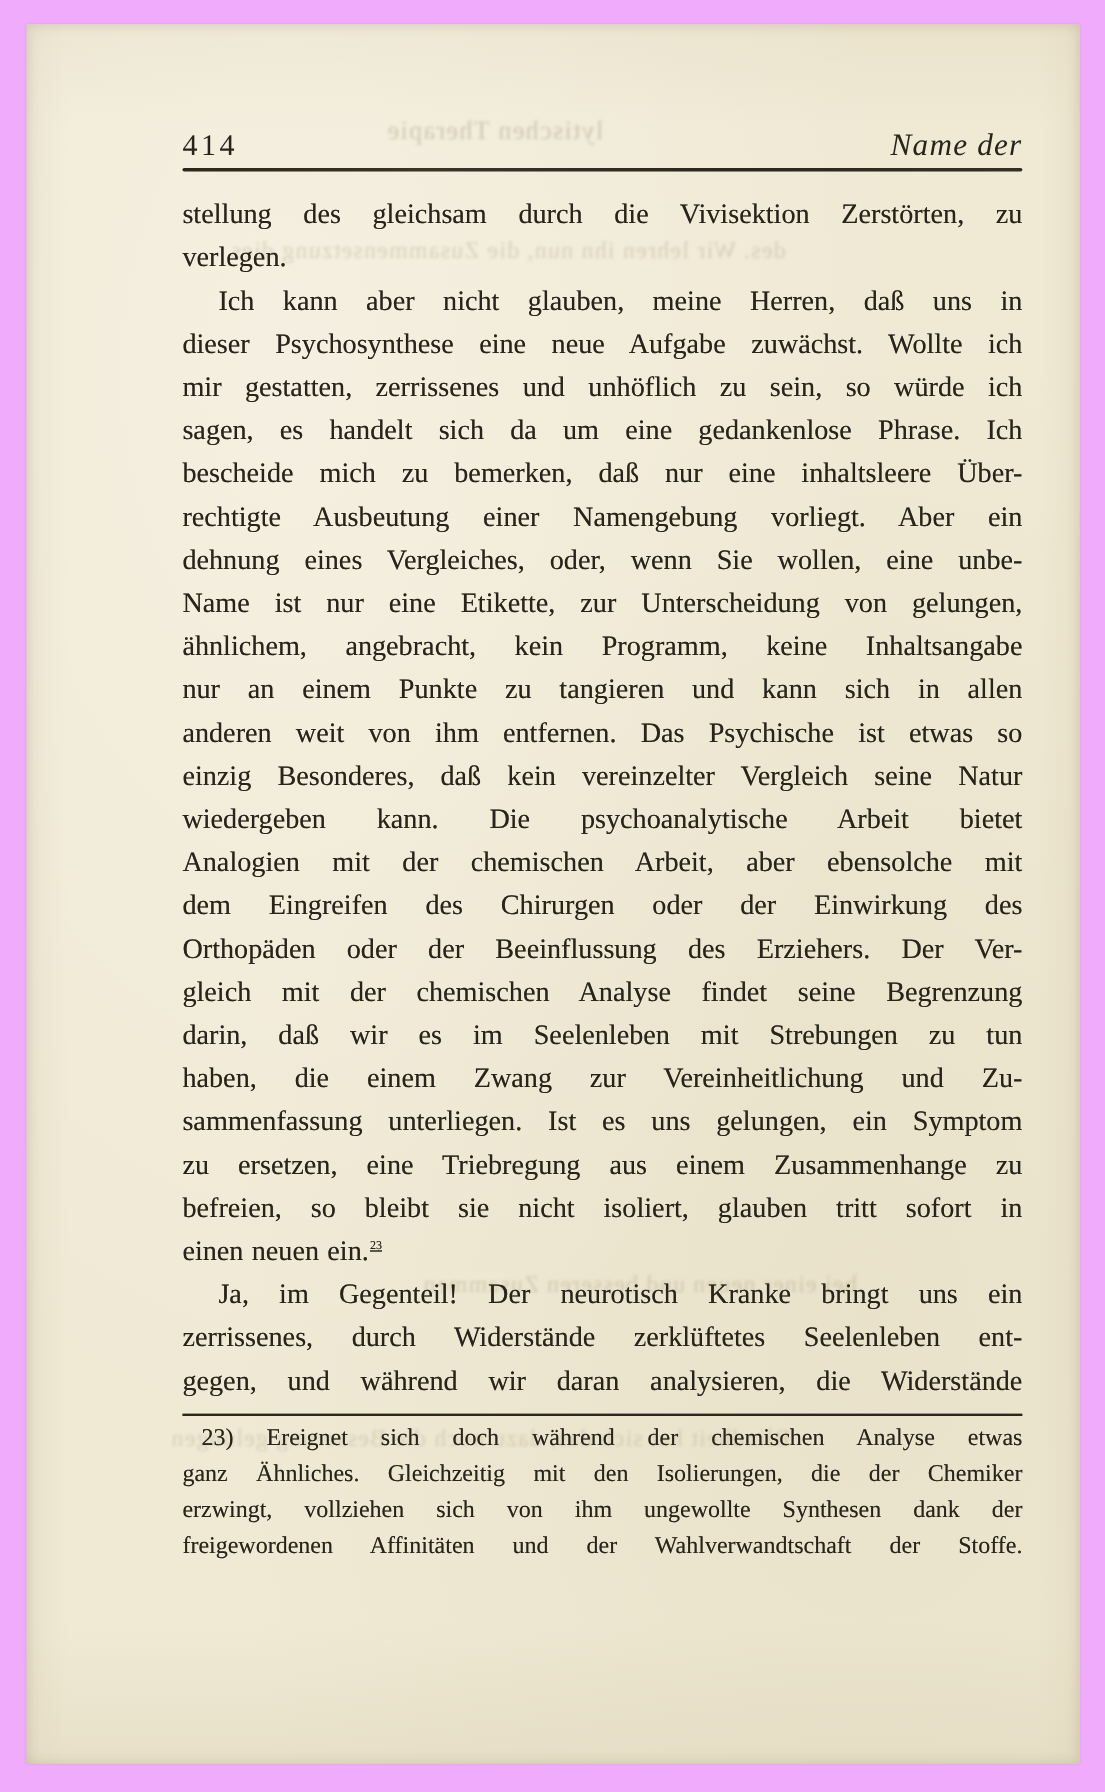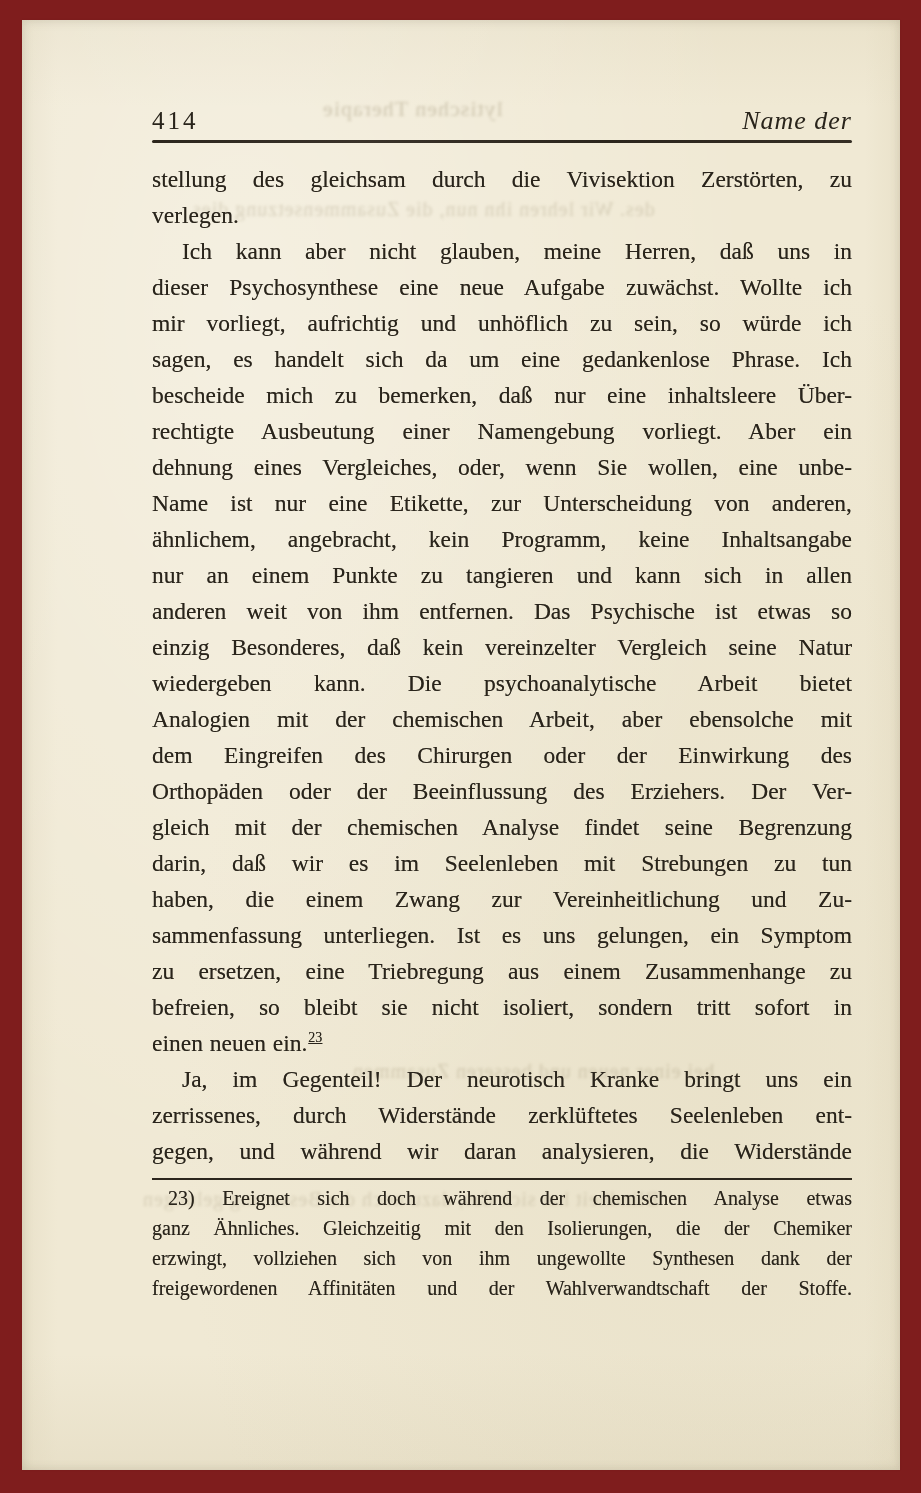--- a/index.html
+++ b/index.html
@@ -3,21 +3,21 @@
 <meta charset="utf-8">
 <title>Scanned book page 414 — Wege der psychoanalytischen Therapie</title>
 <style>
   html, body { margin: 0; padding: 0; }
   body { background: #fbfbf9; }
 
   .scan {
     position: relative;
     width: 921px;
     height: 1493px;
-    background: #7f1d1d;
+    background: #f0abfc;
     overflow: hidden;
     font-family: "Liberation Serif", "DejaVu Serif", serif;
   }
 
   .paper {
     position: absolute;
     left: 22px; top: 20px;
     width: 878px; height: 1450px;
     background-color: #f0e9d4;
     background-image:
@@ -77,21 +77,21 @@
   .ln {
     text-align: justify;
     text-align-last: justify;
     word-spacing: 1px;
     white-space: normal;
   }
   .ln.last { text-align-last: left; }
   .ln.ind  { text-indent: 30px; }
 
   sup.fnref {
-    font-size: 14px;
+    font-size: 10px;
     line-height: 0;
     vertical-align: 9px;
     margin-left: 1px;
     letter-spacing: 0;
     text-decoration: underline;
   }
 
   .fnrule {
     height: 2px;
     background: #2c261d;
@@ -128,40 +128,40 @@
       <div class="bodytext">
 
         <div>
           <div class="ln">stellung des gleichsam durch die Vivisektion Zerstörten, zu</div>
           <div class="ln last">verlegen.</div>
         </div>
 
         <div>
           <div class="ln ind">Ich kann aber nicht glauben, meine Herren, daß uns in</div>
           <div class="ln">dieser Psychosynthese eine neue Aufgabe zuwächst. Wollte ich</div>
-          <div class="ln">mir vorliegt, aufrichtig und unhöflich zu sein, so würde ich</div>
+          <div class="ln">mir gestatten, zerrissenes und unhöflich zu sein, so würde ich</div>
           <div class="ln">sagen, es handelt sich da um eine gedankenlose Phrase. Ich</div>
           <div class="ln">bescheide mich zu bemerken, daß nur eine inhaltsleere Über-</div>
           <div class="ln">rechtigte Ausbeutung einer Namengebung vorliegt. Aber ein</div>
           <div class="ln">dehnung eines Vergleiches, oder, wenn Sie wollen, eine unbe-</div>
-          <div class="ln">Name ist nur eine Etikette, zur Unterscheidung von anderen,</div>
+          <div class="ln">Name ist nur eine Etikette, zur Unterscheidung von gelungen,</div>
           <div class="ln">ähnlichem, angebracht, kein Programm, keine Inhaltsangabe</div>
           <div class="ln">nur an einem Punkte zu tangieren und kann sich in allen</div>
           <div class="ln">anderen weit von ihm entfernen. Das Psychische ist etwas so</div>
           <div class="ln">einzig Besonderes, daß kein vereinzelter Vergleich seine Natur</div>
           <div class="ln">wiedergeben kann. Die psychoanalytische Arbeit bietet</div>
           <div class="ln">Analogien mit der chemischen Arbeit, aber ebensolche mit</div>
           <div class="ln">dem Eingreifen des Chirurgen oder der Einwirkung des</div>
           <div class="ln">Orthopäden oder der Beeinflussung des Erziehers. Der Ver-</div>
           <div class="ln">gleich mit der chemischen Analyse findet seine Begrenzung</div>
           <div class="ln">darin, daß wir es im Seelenleben mit Strebungen zu tun</div>
           <div class="ln">haben, die einem Zwang zur Vereinheitlichung und Zu-</div>
           <div class="ln">sammenfassung unterliegen. Ist es uns gelungen, ein Symptom</div>
           <div class="ln">zu ersetzen, eine Triebregung aus einem Zusammenhange zu</div>
-          <div class="ln">befreien, so bleibt sie nicht isoliert, sondern tritt sofort in</div>
+          <div class="ln">befreien, so bleibt sie nicht isoliert, glauben tritt sofort in</div>
           <div class="ln last">
             <span>einen neuen ein.</span><sup class="fnref">23</sup>
           </div>
         </div>
 
         <div>
           <div class="ln ind">Ja, im Gegenteil! Der neurotisch Kranke bringt uns ein</div>
           <div class="ln">zerrissenes, durch Widerstände zerklüftetes Seelenleben ent-</div>
           <div class="ln">gegen, und während wir daran analysieren, die Widerstände</div>
         </div>

